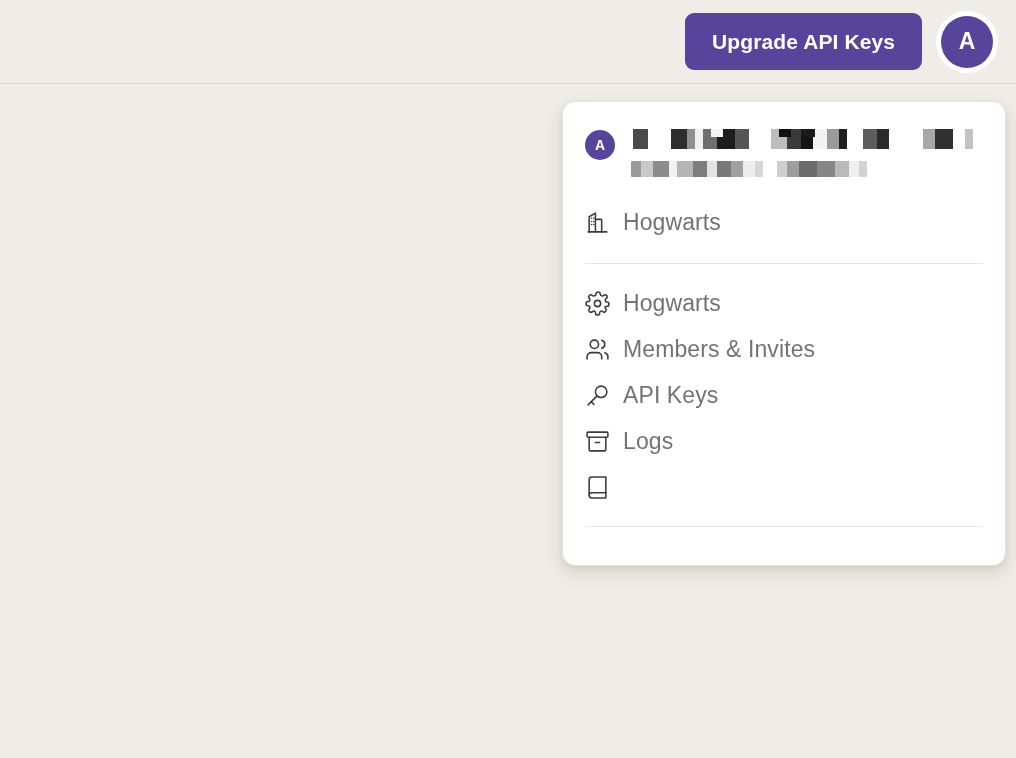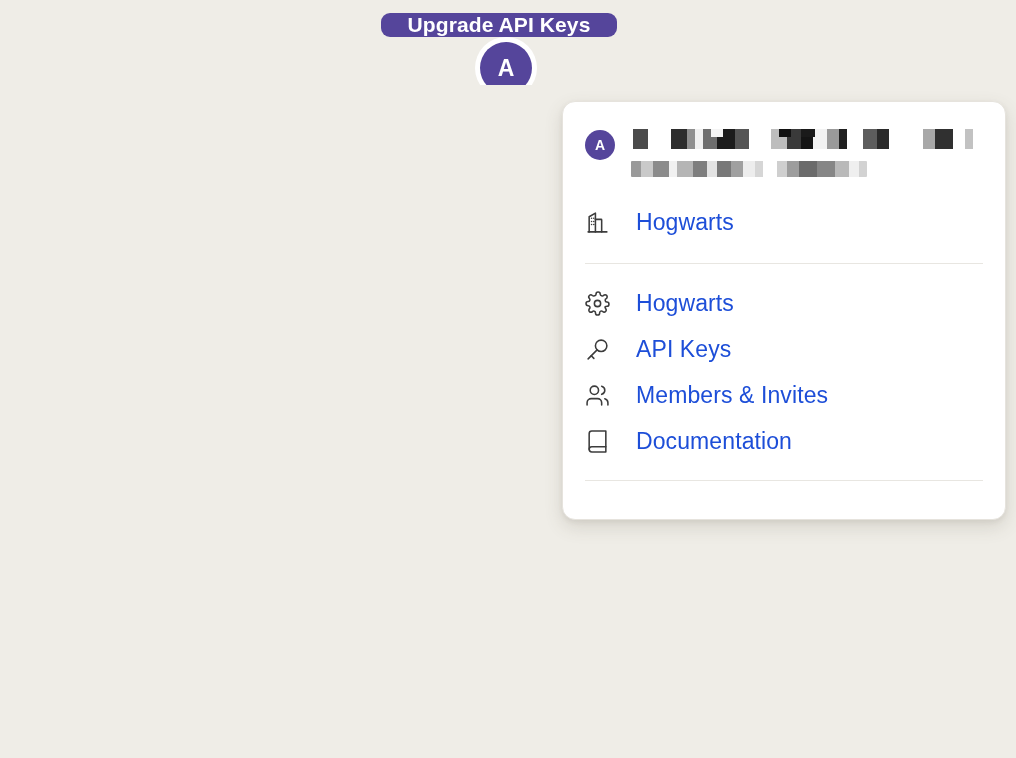--- a/index.html
+++ b/index.html
@@ -13,31 +13,30 @@
   body {
     background: #EFEDE7;
     font-family: "Liberation Sans", sans-serif;
     position: relative;
     -webkit-font-smoothing: antialiased;
   }
 
   
   #app-header {
     position: absolute;
-    top: 16px;
+    top: 0;
     left: 0;
     width: 1016px;
     height: 84px;
     background: #EFEDE7;
     border-bottom: 1px solid #DCD9D2;
     display: flex;
     align-items: center;
     justify-content: flex-end;
     padding-right: 18px;
-    flex-direction: column;
   }
 
   #upgrade-button {
     background: #55459B;
     color: #ffffff;
     border: none;
     border-radius: 9px;
     height: 57px;
     padding: 0 27px;
     font-family: "Liberation Sans", sans-serif;
@@ -203,23 +202,23 @@
   .menu-icon {
     width: 30px;
     flex: none;
     display: flex;
     align-items: center;
     justify-content: flex-start;
     color: #3C3C3C;
   }
 
   .menu-label {
-    margin-left: 21px;
+    margin-left: 8px;
     font-size: 23px;
-    color: #1d4ed8;
+    color: #737373;
     letter-spacing: 0.1px;
     white-space: nowrap;
   }
 
   #menu-item-org { margin-top: 16px; height: 50px; }
 
   .menu-separator {
     height: 1px;
     background: #E8E6E1;
     margin: 16px 22px;
@@ -276,47 +275,56 @@
         <circle cx="12" cy="12" r="3"></circle>
         <path d="M19.4 15a1.65 1.65 0 0 0 .33 1.82l.06.06a2 2 0 1 1-2.83 2.83l-.06-.06a1.65 1.65 0 0 0-1.82-.33 1.65 1.65 0 0 0-1 1.51V21a2 2 0 1 1-4 0v-.09A1.65 1.65 0 0 0 9 19.4a1.65 1.65 0 0 0-1.82.33l-.06.06a2 2 0 1 1-2.83-2.83l.06-.06a1.65 1.65 0 0 0 .33-1.82 1.65 1.65 0 0 0-1.51-1H3a2 2 0 1 1 0-4h.09A1.65 1.65 0 0 0 4.6 9a1.65 1.65 0 0 0-.33-1.82l-.06-.06a2 2 0 1 1 2.83-2.83l.06.06A1.65 1.65 0 0 0 9 4.6h.09A1.65 1.65 0 0 0 10.6 3.09V3a2 2 0 1 1 4 0v.09A1.65 1.65 0 0 0 16 4.6a1.65 1.65 0 0 0 1.82-.33l.06-.06a2 2 0 1 1 2.83 2.83l-.06.06A1.65 1.65 0 0 0 19.4 9v.09a1.65 1.65 0 0 0 1.51 1.51H21a2 2 0 1 1 0 4h-.09a1.65 1.65 0 0 0-1.51 1z"></path>
       </svg>
     </span>
     <span class="menu-label">Hogwarts</span>
   </div>
 
   <div class="menu-item">
     <span class="menu-icon">
       <svg width="25" height="25" viewBox="0 0 24 24" fill="none" stroke="currentColor" stroke-width="1.5" stroke-linecap="round" stroke-linejoin="round">
-        <circle cx="15.5" cy="8.5" r="5.5"></circle>
-        <path d="M11.6 12.4 3 21"></path>
-        <path d="M6 18l2.5 2.5"></path>
-      </svg>
-    </span>
-    <span class="menu-label">API Keys</span>
-  </div>
-
-  <div class="menu-item">
-    <span class="menu-icon">
-      <svg width="25" height="25" viewBox="0 0 24 24" fill="none" stroke="currentColor" stroke-width="1.5" stroke-linecap="round" stroke-linejoin="round">
         <path d="M16 21v-2a4 4 0 0 0-4-4H6a4 4 0 0 0-4 4v2"></path>
         <circle cx="9" cy="7" r="4"></circle>
         <path d="M22 21v-2a4 4 0 0 0-3-3.87"></path>
         <path d="M16 3.13a4 4 0 0 1 0 7.75"></path>
       </svg>
     </span>
     <span class="menu-label">Members &amp; Invites</span>
   </div>
 
+  <div class="menu-item">
+    <span class="menu-icon">
+      <svg width="25" height="25" viewBox="0 0 24 24" fill="none" stroke="currentColor" stroke-width="1.5" stroke-linecap="round" stroke-linejoin="round">
+        <circle cx="15.5" cy="8.5" r="5.5"></circle>
+        <path d="M11.6 12.4 3 21"></path>
+        <path d="M6 18l2.5 2.5"></path>
+      </svg>
+    </span>
+    <span class="menu-label">API Keys</span>
+  </div>
+
+  <div class="menu-item">
+    <span class="menu-icon">
+      <svg width="25" height="25" viewBox="0 0 24 24" fill="none" stroke="currentColor" stroke-width="1.5" stroke-linecap="round" stroke-linejoin="round">
+        <rect x="2" y="3" width="20" height="5" rx="1"></rect>
+        <path d="M4 8v12a1 1 0 0 0 1 1h14a1 1 0 0 0 1-1V8"></path>
+        <path d="M10 13h4"></path>
+      </svg>
+    </span>
+    <span class="menu-label">Logs</span>
+  </div>
 
   <div class="menu-item">
     <span class="menu-icon">
       <svg width="25" height="25" viewBox="0 0 24 24" fill="none" stroke="currentColor" stroke-width="1.5" stroke-linecap="round" stroke-linejoin="round">
         <path d="M4 19.5A2.5 2.5 0 0 1 6.5 17H20"></path>
         <path d="M6.5 2H20v20H6.5A2.5 2.5 0 0 1 4 19.5v-15A2.5 2.5 0 0 1 6.5 2z"></path>
       </svg>
     </span>
-    <span class="menu-label">Documentation</span>
   </div>
 
   <div class="menu-separator"></div>
 
 
 </div>
 
 </body></html>

